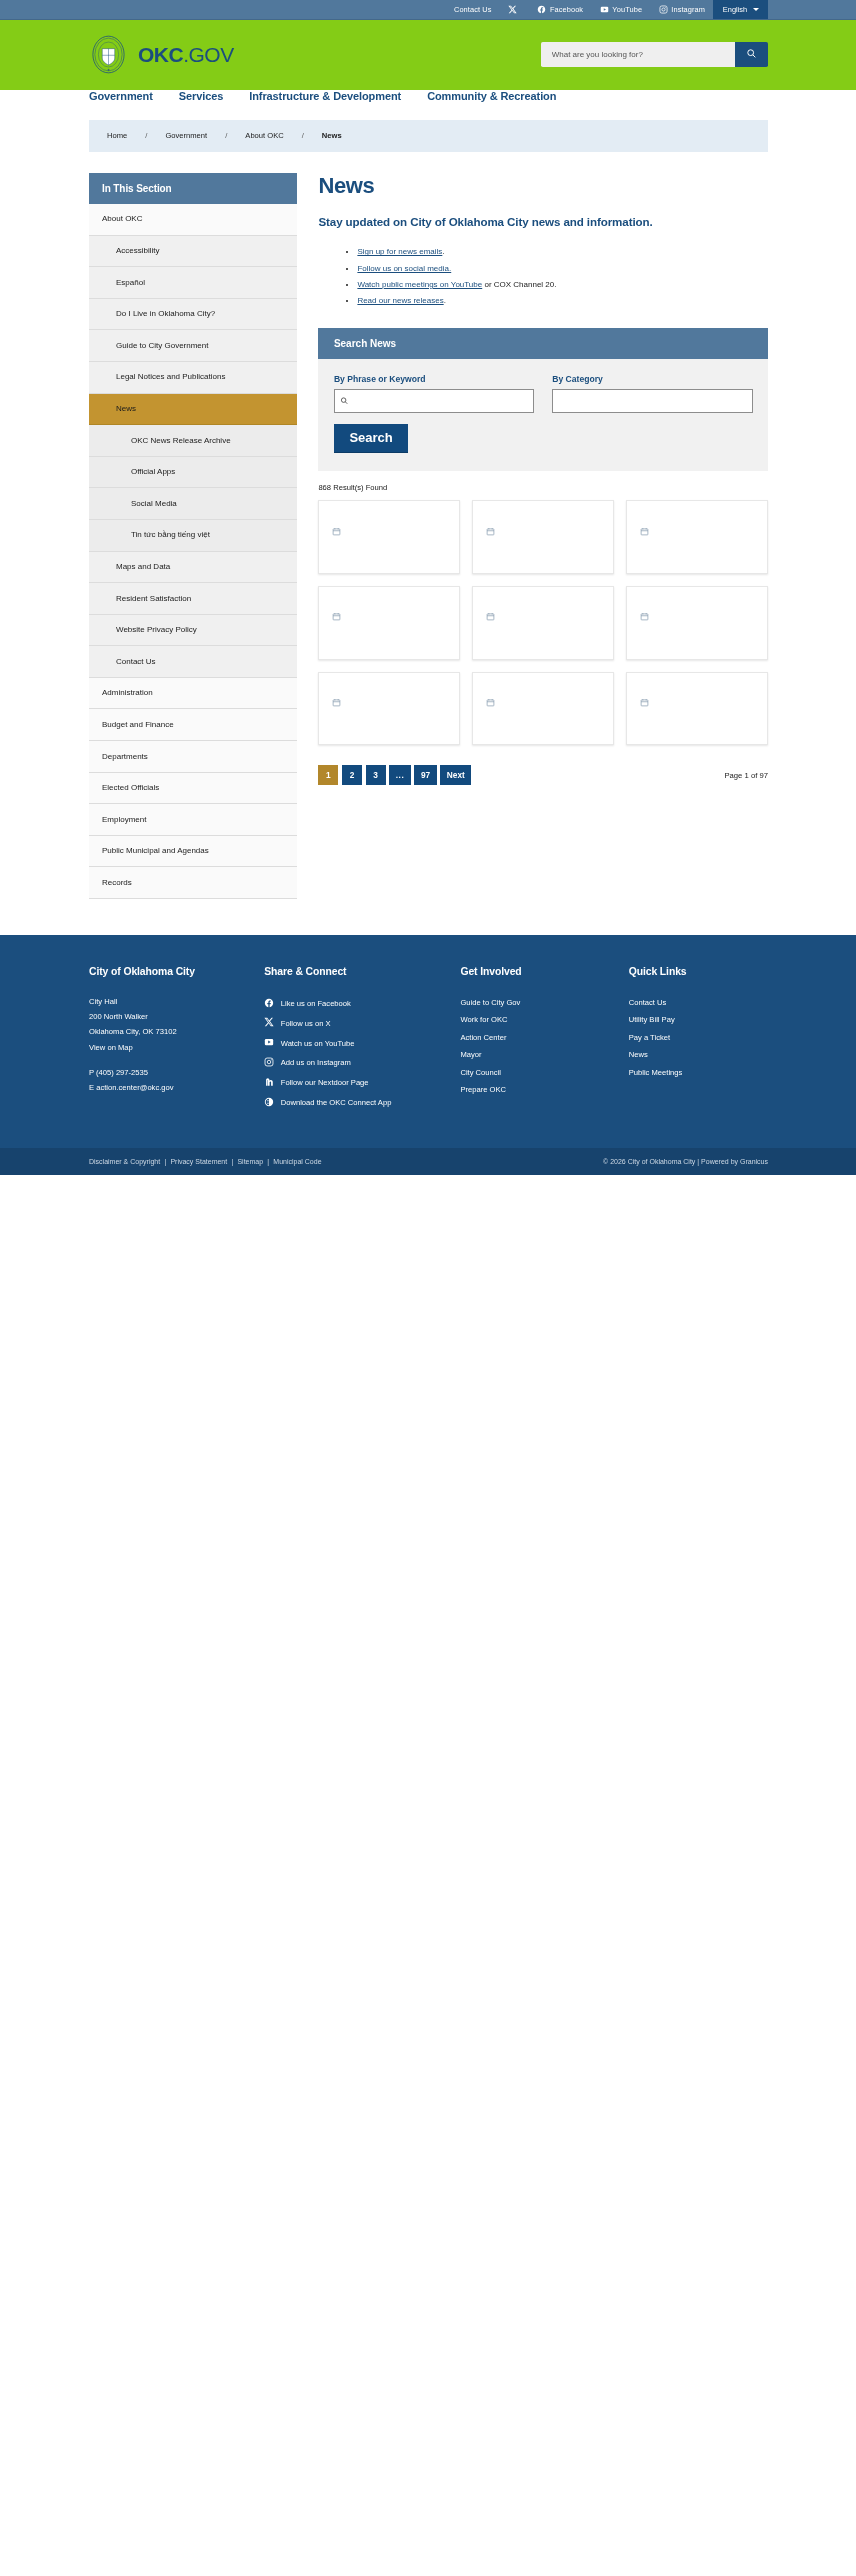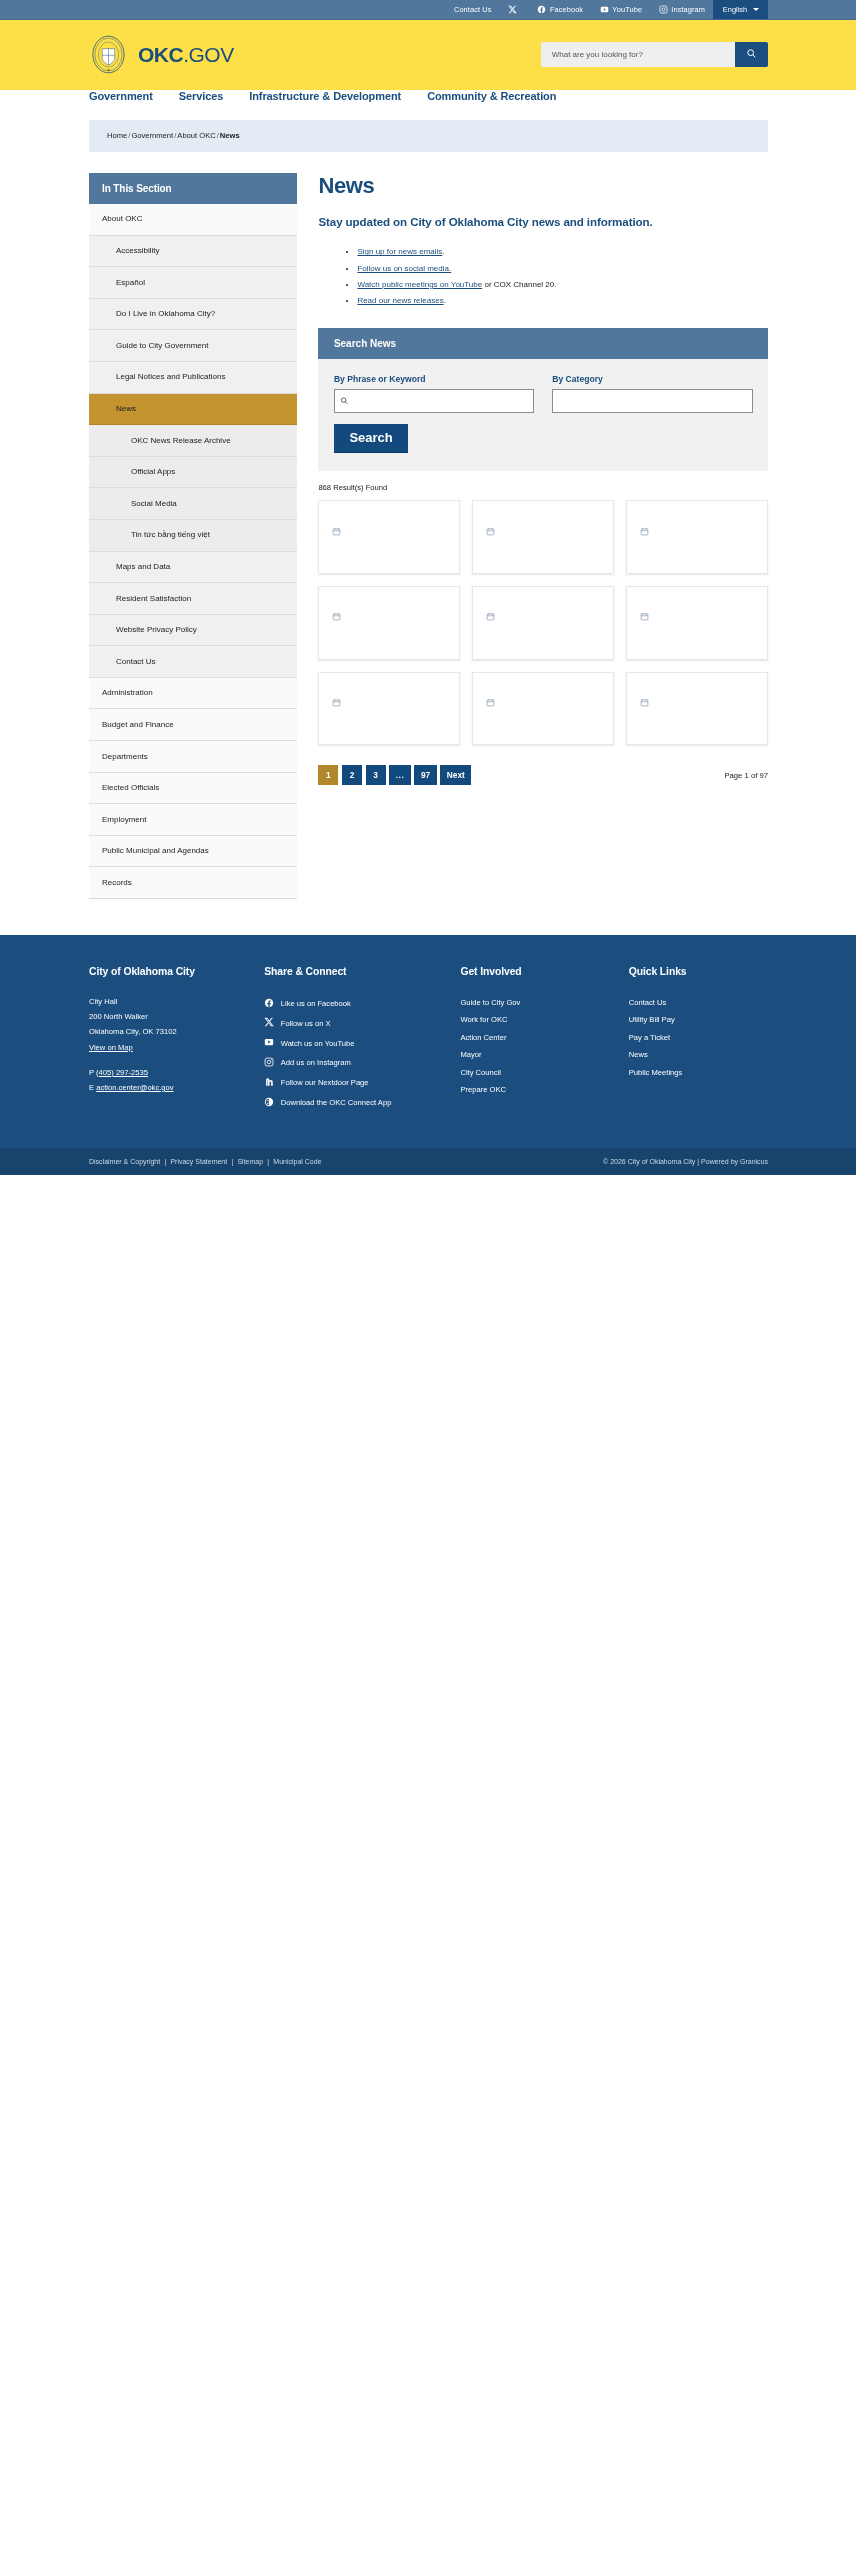--- a/index.html
+++ b/index.html
@@ -53,21 +53,21 @@
     border-right: 3px solid transparent;
     border-top: 3.6px solid #fff;
   }
 
   
   .site-header {
     height: 70px;
     display: flex;
     align-items: center;
     padding: 0 89px;
-    background: #fde047;
+    background: #84cc16;
   }
   .brand { display: flex; align-items: center; gap: 10px; }
   .seal { width: 39px; height: 39px; flex: none; }
   .wordmark {
     font-size: 21px;
     font-weight: 700;
     letter-spacing: -0.5px;
     color: #1b4e7e;
     white-space: nowrap;
   }
@@ -116,21 +116,21 @@
     white-space: nowrap;
   }
 
   
   .breadcrumb-wrap { padding: 0 89px; background: #fff; }
   .breadcrumb {
     background: #e3ecf4;
     height: 32px;
     display: flex;
     align-items: center;
-    gap: 1px;
+    gap: 18px;
     padding: 0 18px;
     font-size: 7.6px;
     color: #1b1b1b;
   }
   .breadcrumb .sep { color: #555; }
   .breadcrumb .current { font-weight: 700; }
 
   
   .page {
     display: flex;
@@ -339,21 +339,21 @@
     grid-template-columns: 1.05fr 1.2fr 1fr 1fr;
     gap: 29px;
   }
   .f-head {
     font-size: 10.4px;
     font-weight: 700;
     margin-bottom: 16.7px;
     letter-spacing: -0.1px;
   }
   .f-line { font-size: 7.6px; line-height: 2.02; }
-  .f-line a { text-decoration: underline; }
+  .f-line a { }
   .f-gap { height: 9.5px; }
   .f-social {
     display: flex;
     align-items: center;
     gap: 6.5px;
     font-size: 7.6px;
     padding: 3.9px 0;
   }
   .f-social svg { flex: none; }
   .f-link { display: block; font-size: 7.6px; line-height: 2.3; }

